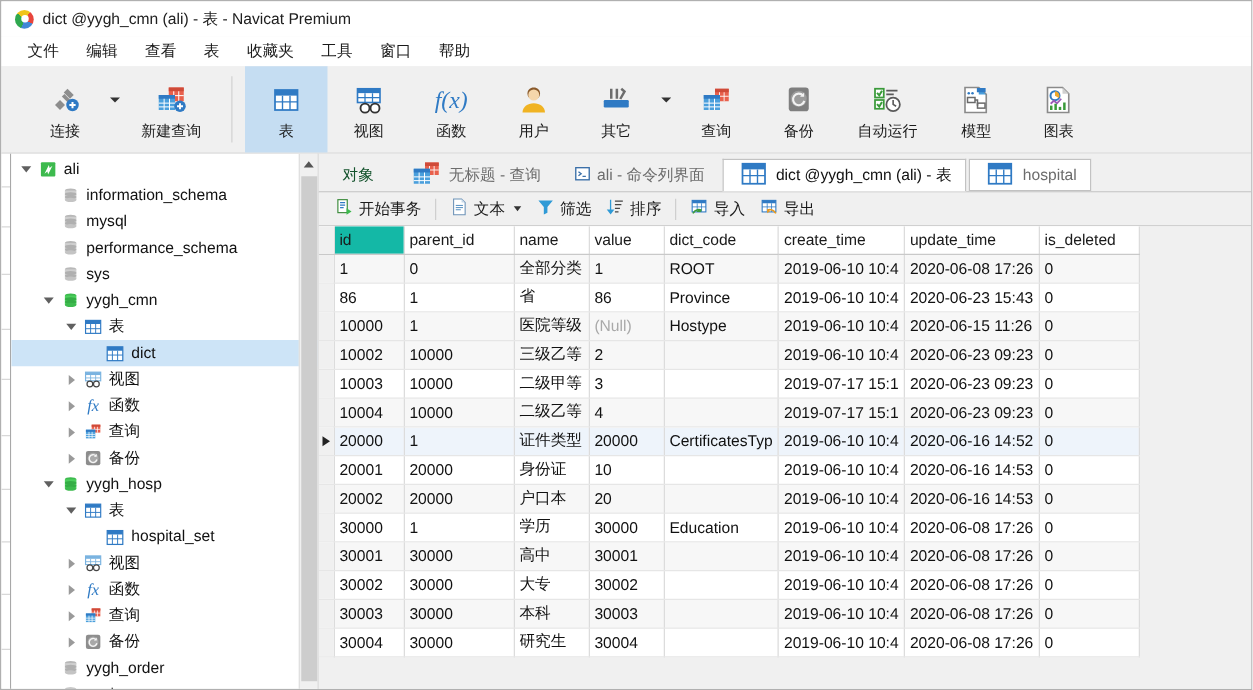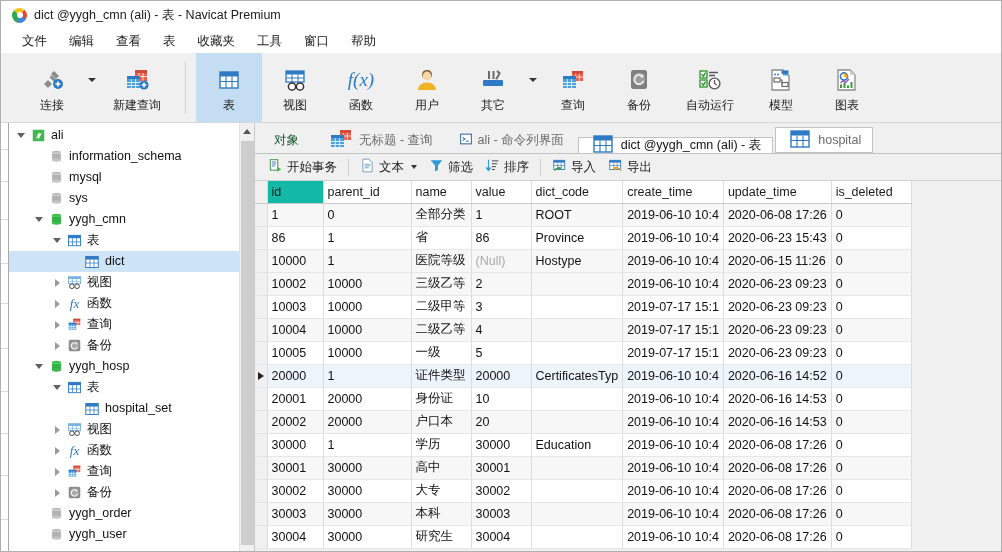--- a/index.html
+++ b/index.html
@@ -202,21 +202,21 @@
     border: 1px solid transparent;
     margin-right: 2px;
   }
   .tab.obj { color: #14532d; padding: 0 14px; }
   .tab.active {
     background: #ffffff;
     color: #111;
     border: 1px solid #c2c2c2;
     border-bottom-color: #ffffff;
     margin-bottom: -1px;
-    height: 17px;
+    height: 27px;
   }
   .tab.edge {
     background: #ffffff;
     border: 1px solid #c2c2c2;
     border-bottom-color: #c2c2c2;
     color: #6c6c6c;
   }
 
   
   .actionbar {
@@ -559,20 +559,33 @@
             <span class="twisty"></span>
             <span class="nico">
               <svg width="15" height="15" viewBox="0 0 26 26">
                 <ellipse cx="13" cy="6" rx="8" ry="3" fill="#b8b8b8"></ellipse>
                 <rect x="5" y="6" width="16" height="13" fill="#cfcfcf"></rect>
                 <ellipse cx="13" cy="11" rx="8" ry="2.6" fill="#b0b0b0"></ellipse>
                 <ellipse cx="13" cy="15" rx="8" ry="2.6" fill="#b0b0b0"></ellipse>
                 <ellipse cx="13" cy="19" rx="8" ry="3" fill="#c4c4c4"></ellipse>
               </svg>
             </span>
+            <span class="nlabel">performance_schema</span>
+          </div>
+          <div class="node" style="padding-left:22px">
+            <span class="twisty"></span>
+            <span class="nico">
+              <svg width="15" height="15" viewBox="0 0 26 26">
+                <ellipse cx="13" cy="6" rx="8" ry="3" fill="#b8b8b8"></ellipse>
+                <rect x="5" y="6" width="16" height="13" fill="#cfcfcf"></rect>
+                <ellipse cx="13" cy="11" rx="8" ry="2.6" fill="#b0b0b0"></ellipse>
+                <ellipse cx="13" cy="15" rx="8" ry="2.6" fill="#b0b0b0"></ellipse>
+                <ellipse cx="13" cy="19" rx="8" ry="3" fill="#c4c4c4"></ellipse>
+              </svg>
+            </span>
             <span class="nlabel">sys</span>
           </div>
           <div class="node" style="padding-left:22px">
             <span class="twisty">
               <span class="tw"></span>
             </span>
             <span class="nico">
               <svg width="15" height="15" viewBox="0 0 26 26">
                 <ellipse cx="13" cy="6" rx="8" ry="3" fill="#3dba4e"></ellipse>
                 <rect x="5" y="6" width="16" height="13" fill="#4ccf5d"></rect>
@@ -1002,31 +1015,20 @@
                 <td class="rowmark"></td>
                 <td class="num ">10004</td>
                 <td class="num ">10000</td>
                 <td class="">二级乙等</td>
                 <td class="num ">4</td>
                 <td class=""></td>
                 <td class="">2019-07-17 15:1</td>
                 <td class="">2020-06-23 09:23</td>
                 <td class="num ">0</td>
               </tr>
-              <tr class="">
-                <td class="rowmark"></td>
-                <td class="num ">10005</td>
-                <td class="num ">10000</td>
-                <td class="">一级</td>
-                <td class="num ">5</td>
-                <td class=""></td>
-                <td class="">2019-07-17 15:1</td>
-                <td class="">2020-06-23 09:23</td>
-                <td class="num ">0</td>
-              </tr>
               <tr class="cur">
                 <td class="rowmark on"></td>
                 <td class="num ">20000</td>
                 <td class="num ">1</td>
                 <td class="">证件类型</td>
                 <td class="num ">20000</td>
                 <td class="">CertificatesTyp</td>
                 <td class="">2019-06-10 10:4</td>
                 <td class="">2020-06-16 14:52</td>
                 <td class="num ">0</td>

